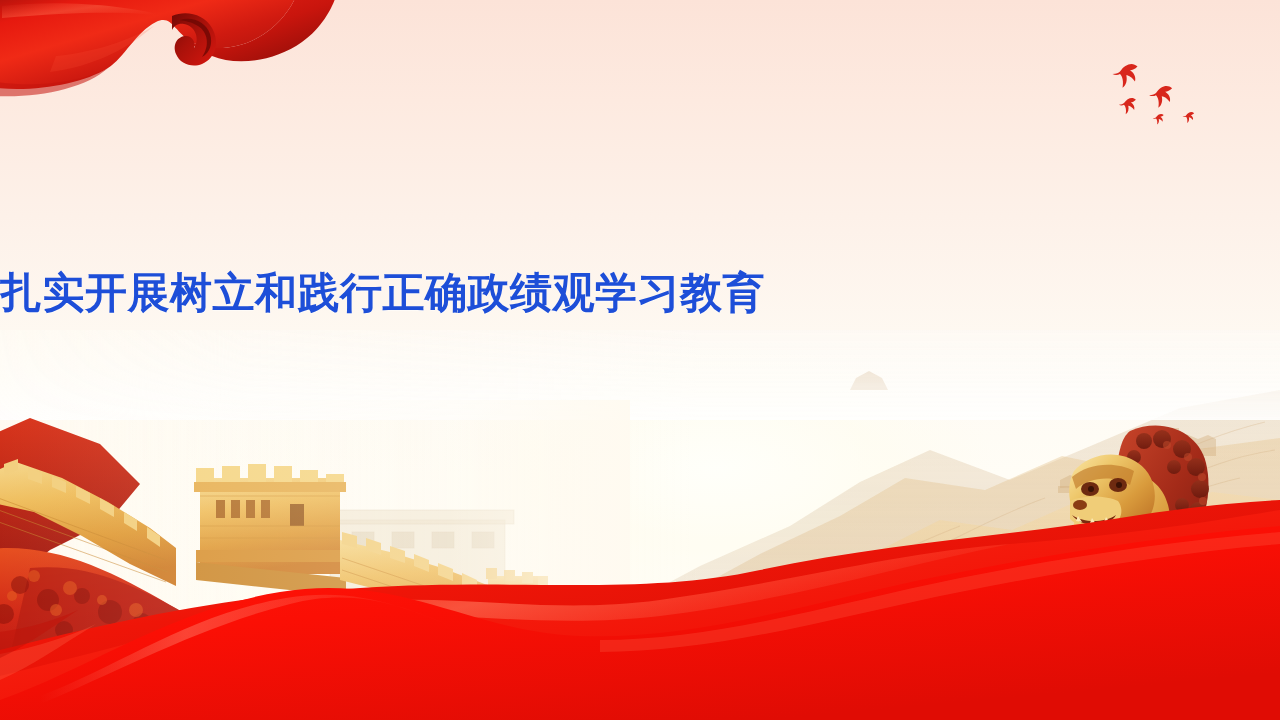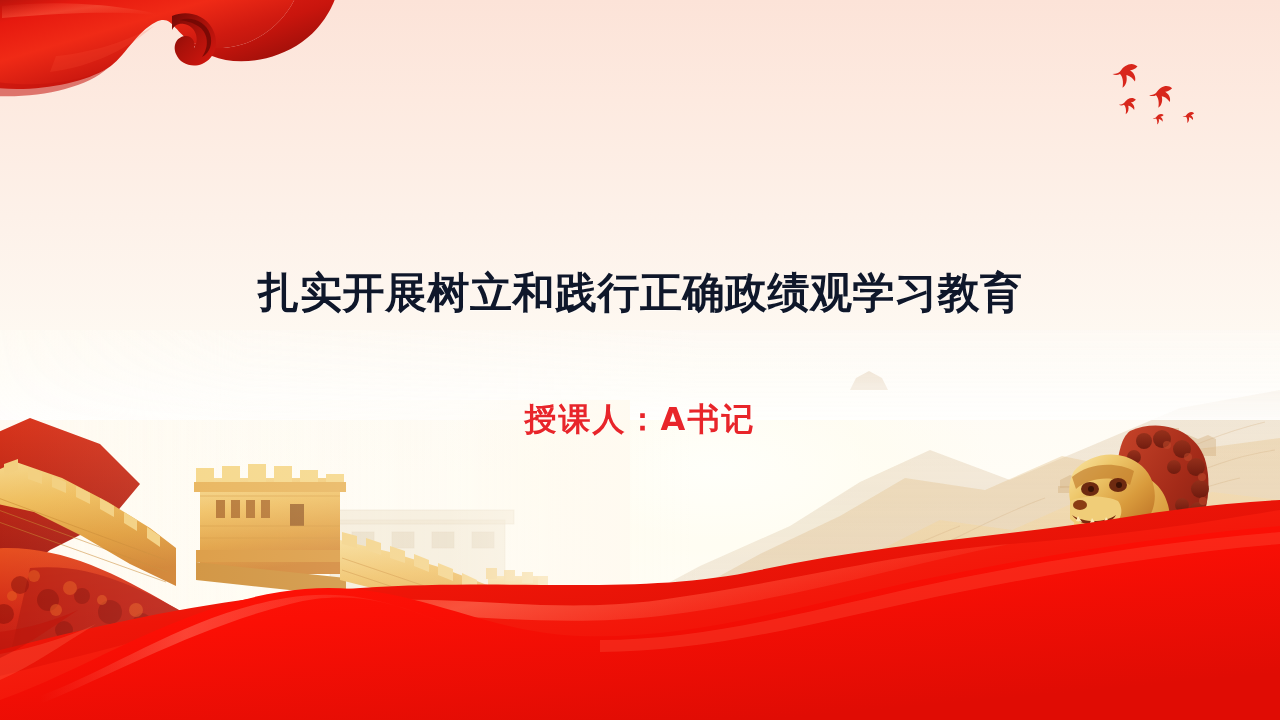--- a/index.html
+++ b/index.html
@@ -44,26 +44,25 @@
   
   .birds{position:absolute;left:1098px;top:52px;width:120px;height:80px;}
 
   
   .waves{position:absolute;left:0;bottom:0;width:100%;height:220px;}
 
   
   .text-layer{position:absolute;inset:0;}
   .title{
     position:absolute;left:0;right:0;top:268px;
-    text-align:center;
     font-size:42px;
     line-height:1.18;
     letter-spacing:.5px;
     font-weight:700;
-    color:#0f172a;
+    color:#1d4ed8;
     font-family:"DejaVu Serif","Liberation Serif",serif;
     white-space:nowrap;
     text-shadow:0 1px 1px rgba(255,255,255,.55);
   }
   .subtitle{
     position:absolute;left:0;right:0;top:398px;
     text-align:center;
     font-size:32px;
     letter-spacing:2px;
     font-weight:700;
@@ -563,16 +562,15 @@
              C400,104 352,88 290,104 C196,128 118,172 40,204 Z" fill="url(#sheen2)" opacity=".9"></path>
     <path d="M600,140 C720,140 840,102 960,78 C1070,56 1180,40 1280,32
              L1280,44 C1180,52 1070,70 960,92 C840,116 720,152 600,152 Z" fill="#ff7a5c" opacity=".22"></path>
 
     <path d="M0,154 C40,146 70,136 96,124 C60,146 32,166 0,180 Z" fill="#ff6a4c" opacity=".3"></path>
     <path d="M0,132 C30,128 56,120 78,110 C48,130 26,146 0,158 Z" fill="#c00f06" opacity=".45"></path>
   </svg>
 
   <div class="text-layer">
     <div class="title">扎实开展树立和践行正确政绩观学习教育</div>
-    <div class="subtitle">授课人：A书记</div>
   </div>
 
 </div>
 
 </body></html>

